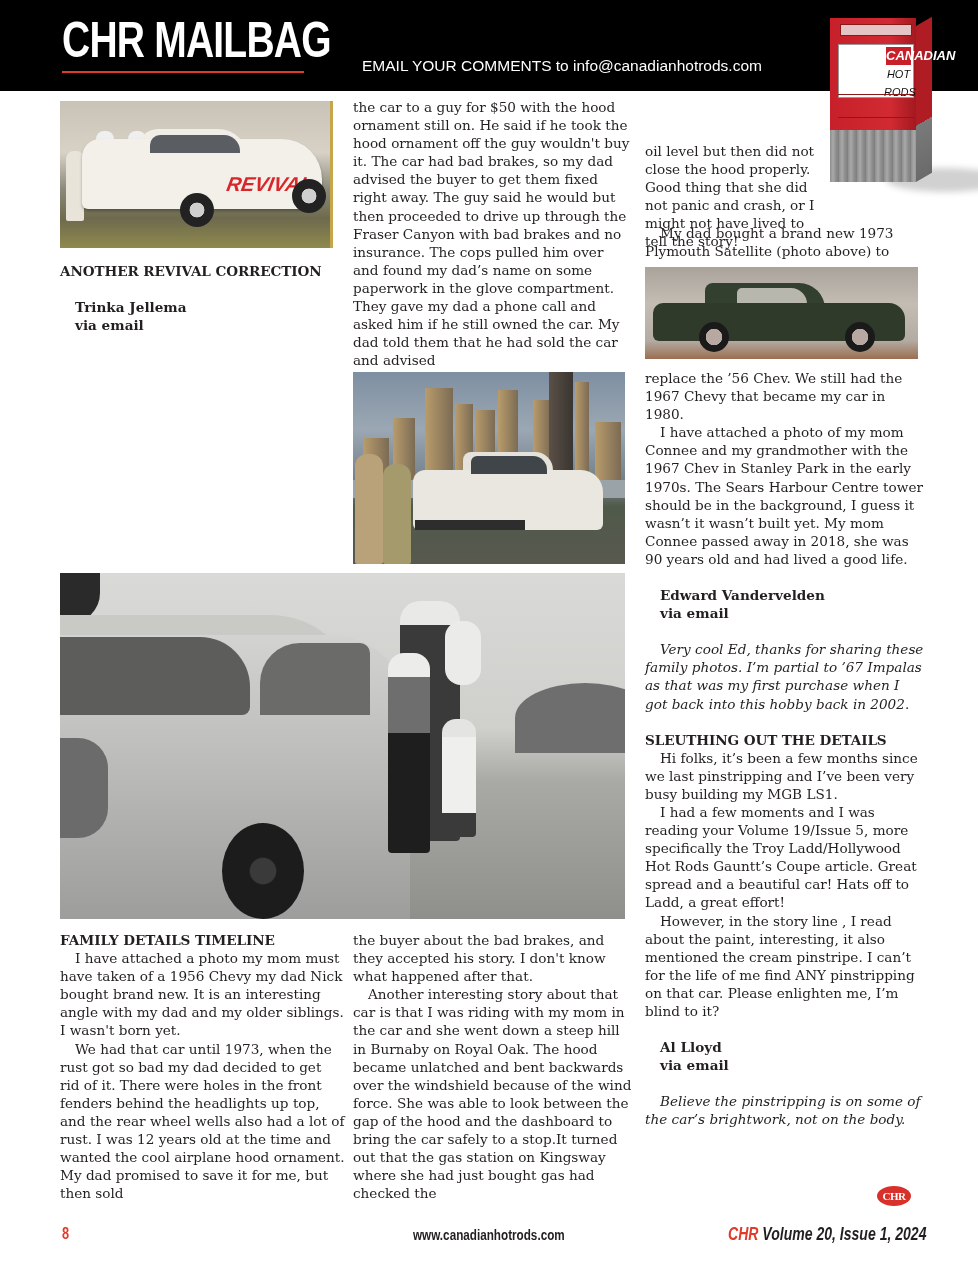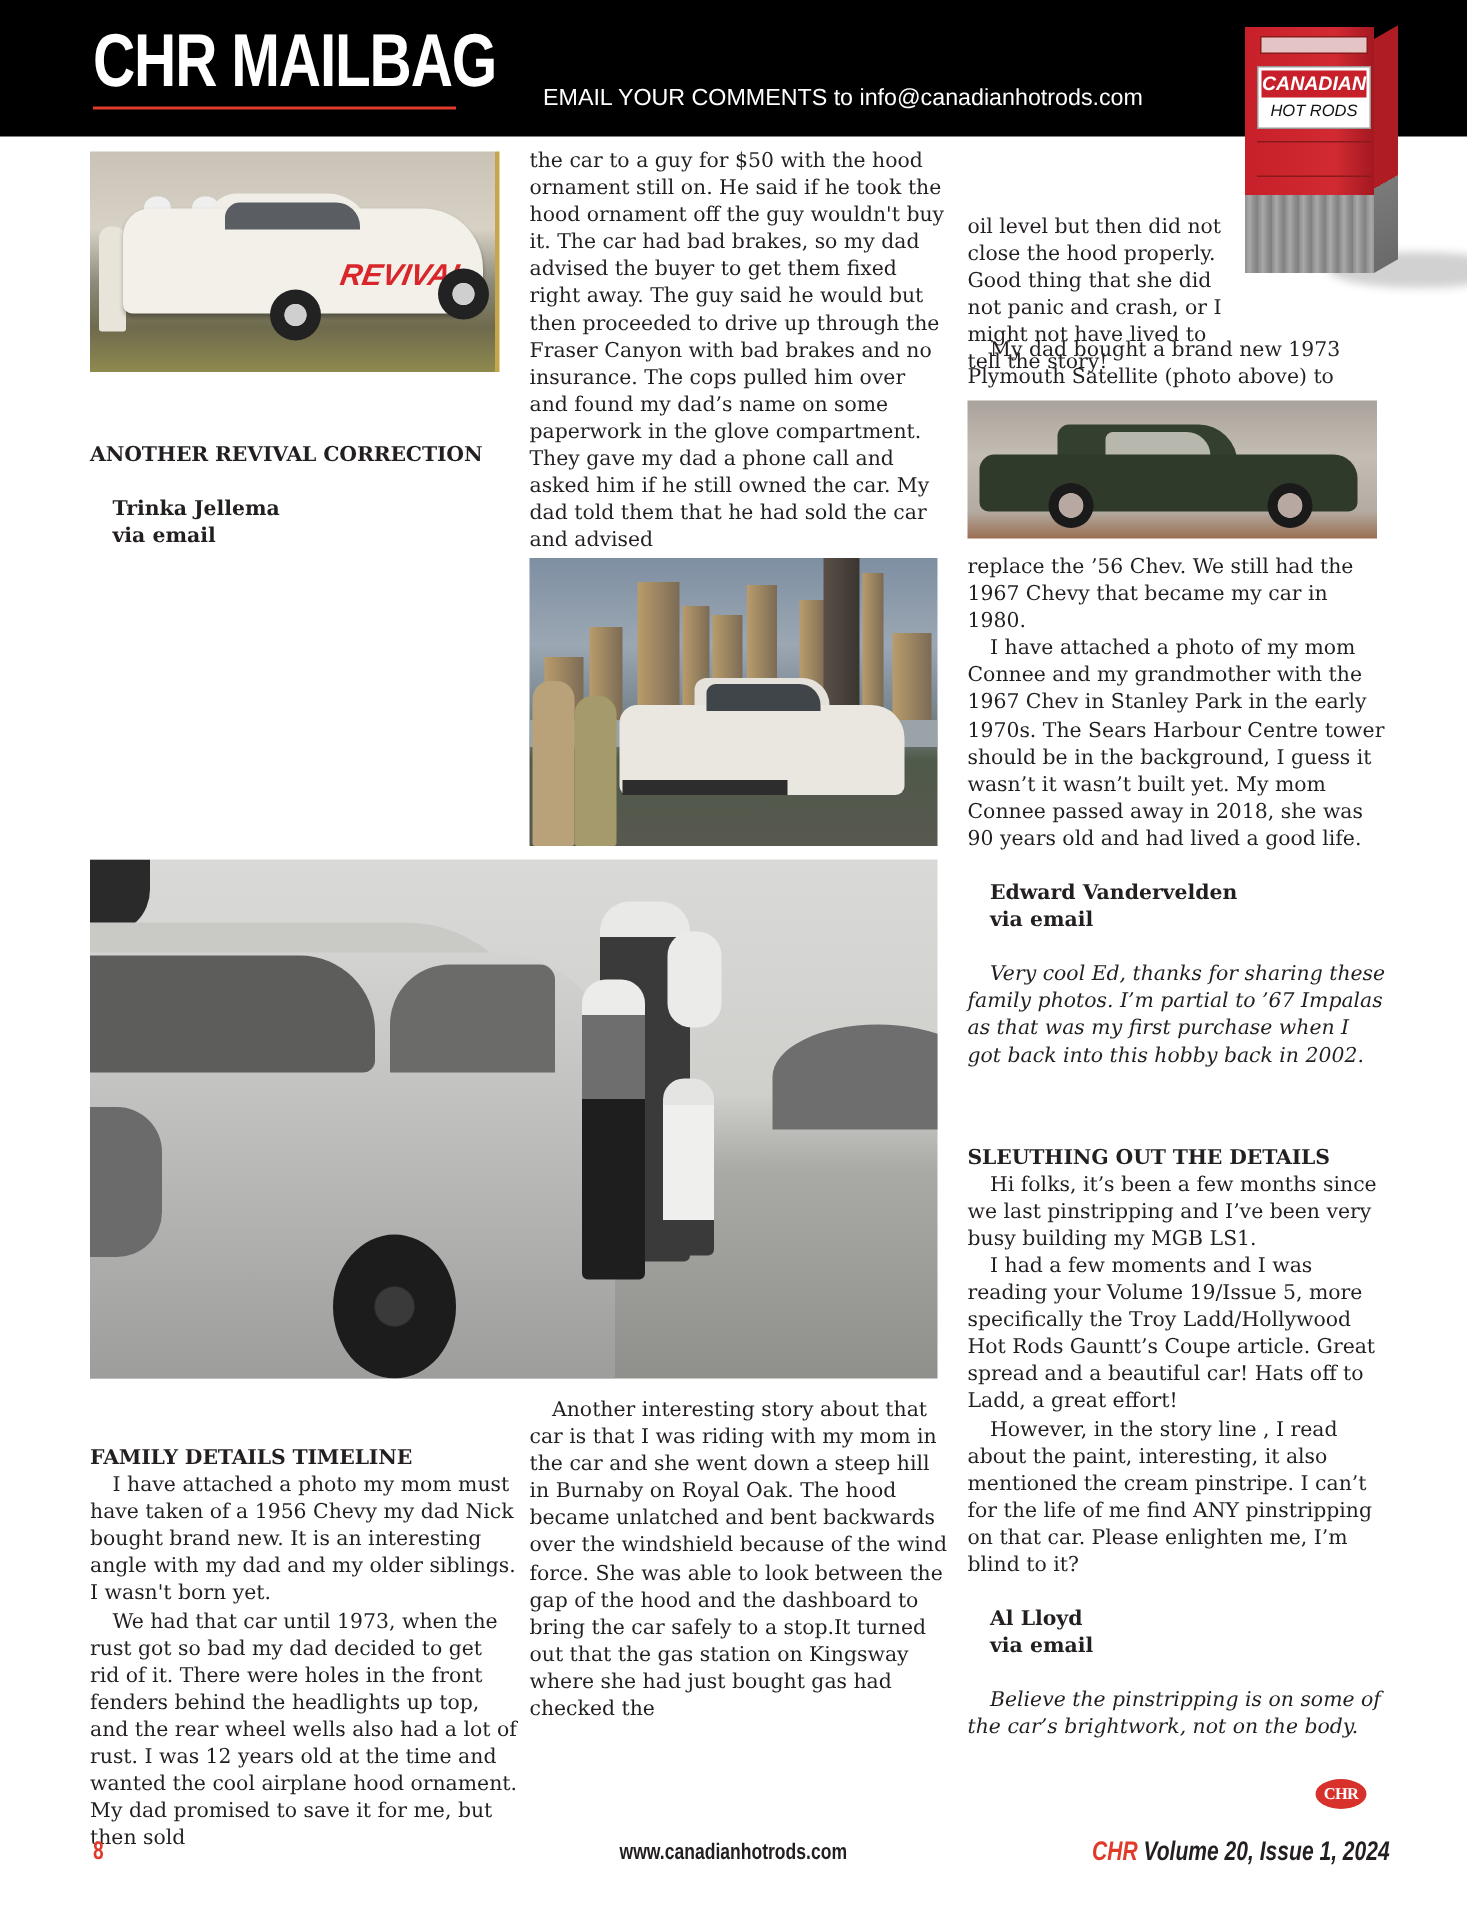--- a/index.html
+++ b/index.html
@@ -7,21 +7,21 @@
   body { position: relative; font-family: "DejaVu Serif", "Liberation Serif", serif; color: #231f20; }
 
   .masthead { position: absolute; left: 0; top: 0; width: 978px; height: 91px; background: #000000; }
   .mast-title { position: absolute; left: 62px; top: 10px; font-family: "Liberation Sans", sans-serif; font-weight: bold; font-size: 50px; color: #ffffff; letter-spacing: -1px; transform: scaleX(0.78); transform-origin: left top; line-height: 60px; }
   .mast-rule { position: absolute; left: 62px; top: 71px; width: 242px; height: 2px; background: #e03a2a; }
   .mast-email { position: absolute; left: 362px; top: 57px; font-family: "Liberation Sans", sans-serif; font-size: 15.5px; color: #ffffff; white-space: nowrap; }
 
   .mailbox { position: absolute; left: 826px; top: 18px; width: 110px; height: 172px; }
   .mb-red { position: absolute; left: 4px; top: 0; width: 86px; height: 112px; background: linear-gradient(90deg,#c8202a 0%,#d12a32 70%,#a41820 100%); }
   .mb-slot { position: absolute; left: 10px; top: 6px; width: 72px; height: 12px; background: #e4c4c4; border: 1px solid #8a1a1a; }
-  .mb-label { position: absolute; left: 8px; top: 26px; width: 76px; height: 42px; background: #ffffff; border: 1px solid #999; text-align: center; }
+  .mb-label { position: absolute; left: 8px; top: 26px; width: 76px; height: 54px; background: #ffffff; border: 1px solid #999; text-align: center; padding-left: 45px; }
   .mb-l1 { font-family: "Liberation Sans", sans-serif; font-weight: bold; font-style: italic; font-size: 13px; color: #ffffff; background: #c8202a; line-height: 18px; margin: 2px 2px 0 2px; }
   .mb-l2 { font-family: "Liberation Sans", sans-serif; font-weight: normal; font-style: italic; font-size: 11px; color: #111; line-height: 18px; }
   .mb-lines { position: absolute; left: 8px; top: 76px; width: 76px; height: 24px; border-top: 1px solid #8a1a1a; border-bottom: 1px solid #8a1a1a; }
   .mb-base { position: absolute; left: 4px; top: 112px; width: 86px; height: 52px; background: repeating-linear-gradient(90deg,#8e8e8e 0px,#a9a9a9 3px,#8e8e8e 6px,#7e7e7e 9px); }
   .mb-side { position: absolute; left: 90px; top: 8px; width: 16px; height: 156px; background: linear-gradient(180deg,#b01c24 0%,#b01c24 64%,#7a7a7a 64%,#6a6a6a 100%); transform: skewY(-30deg); transform-origin: left top; }
   .mb-shadow { position: absolute; left: 60px; top: 150px; width: 120px; height: 24px; background: rgba(0,0,0,0.18); border-radius: 50%; filter: blur(3px); }
 
   .photo { position: absolute; overflow: hidden; }
   .photo-revival { left: 60px; top: 101px; width: 273px; height: 147px; background: linear-gradient(180deg,#c9c3b7 0%,#d8d2c6 35%,#8b8a7a 60%,#6e6a4d 80%,#8f8a4e 100%); border-right: 3px solid #c6a64a; }
   .rev-car { position: absolute; left: 22px; top: 38px; width: 240px; height: 70px; background: #f3f0ea; border-radius: 18px 40px 10px 6px; box-shadow: 0 2px 3px rgba(0,0,0,0.3); }
@@ -55,21 +55,21 @@
   .bw-mountain { position: absolute; left: 455px; top: 110px; width: 140px; height: 70px; background: #6e6e6e; border-radius: 60% 60% 0 0; }
   .bw-man { position: absolute; left: 340px; top: 28px; width: 60px; height: 240px; background: linear-gradient(180deg,#e9e9e7 0 10%,#3a3a3a 10% 100%); border-radius: 20px 20px 4px 4px; }
   .bw-boy { position: absolute; left: 328px; top: 80px; width: 42px; height: 200px; background: linear-gradient(180deg,#ececea 0 12%,#6e6e6e 12% 40%,#1e1e1e 40% 100%); border-radius: 16px 16px 4px 4px; }
   .bw-girl { position: absolute; left: 382px; top: 146px; width: 34px; height: 118px; background: linear-gradient(180deg,#e4e4e2 0 15%,#efefed 15% 80%,#3a3a3a 80% 100%); border-radius: 14px 14px 4px 4px; }
   .bw-baby { position: absolute; left: 385px; top: 48px; width: 36px; height: 64px; background: #ebebe9; border-radius: 16px; }
   .bw-trees { position: absolute; left: 0; top: 0; width: 40px; height: 50px; background: #2a2a2a; border-radius: 0 0 30px 0; }
 
   .text { position: absolute; font-size: 13.6px; line-height: 18.1px; color: #231f20; }
   .text p { text-indent: 15px; }
   .text p.noindent { text-indent: 0; }
-  .head { font-weight: bold; font-size: 13.6px; letter-spacing: -0.1px; margin-top: 32px; }
+  .head { font-weight: bold; font-size: 13.6px; letter-spacing: -0.1px; }
   .sig { font-weight: bold; padding-left: 15px; }
   .ital { font-style: italic; }
   .gap { height: 18px; }
 
   .col1-top { left: 60px; top: 262px; width: 280px; }
   .col2-top { left: 353px; top: 98px; width: 280px; }
   .col3-top { left: 645px; top: 98px; width: 180px; margin-top: 44px; }
   .col3-low { left: 645px; top: 369px; width: 280px; }
   .col1-bot { left: 60px; top: 931px; width: 285px; }
   .col2-bot { left: 353px; top: 931px; width: 280px; }
@@ -198,20 +198,21 @@
   <div class="bw-girl"></div>
 </div>
 
 <div class="text col1-bot">
   <div class="head">FAMILY DETAILS TIMELINE</div>
   <p>I have attached a photo my mom must have taken of a 1956 Chevy my dad Nick bought brand new. It is an interesting angle with my dad and my older siblings. I wasn't born yet.</p>
   <p>We had that car until 1973, when the rust got so bad my dad decided to get rid of it. There were holes in the front fenders behind the headlights up top, and the rear wheel wells also had a lot of rust. I was 12 years old at the time and wanted the cool airplane hood ornament. My dad promised to save it for me, but then sold</p>
 </div>
 
 <div class="text col2-bot">
+  <p class="noindent">the buyer about the bad brakes, and they accepted his story. I don't know what happened after that.</p>
   <p>Another interesting story about that car is that I was riding with my mom in the car and she went down a steep hill in Burnaby on Royal Oak. The hood became unlatched and bent backwards over the windshield because of the wind force. She was able to look between the gap of the hood and the dashboard to bring the car safely to a stop.It turned out that the gas station on Kingsway where she had just bought gas had checked the</p>
 </div>
 
 <div class="chr-logo">CHR</div>
 
 <div class="footer-page">8</div>
 <div class="footer-url">www.canadianhotrods.com</div>
 <div class="footer-issue"><span class="brand">CHR</span><span> Volume 20, Issue 1, 2024</span></div>
 
 </body></html>

